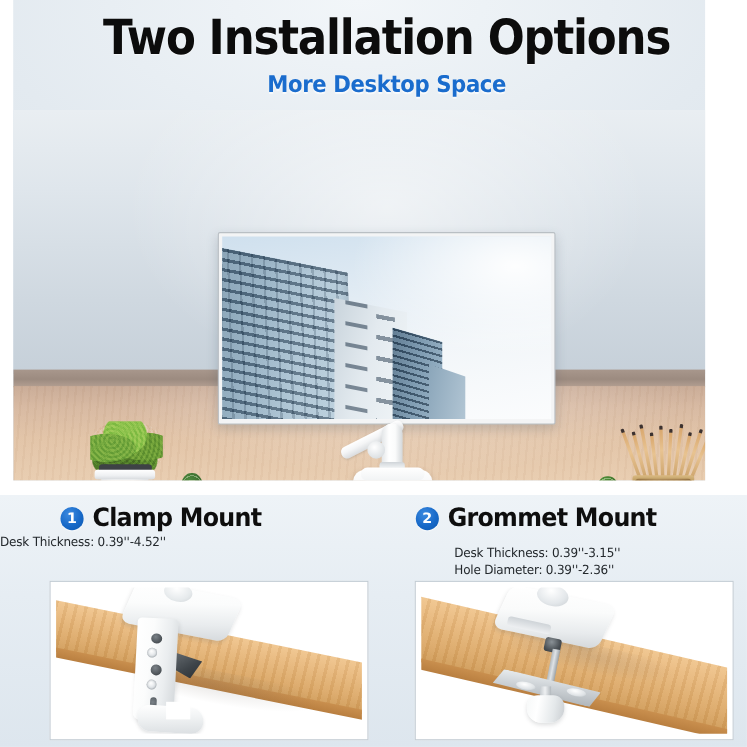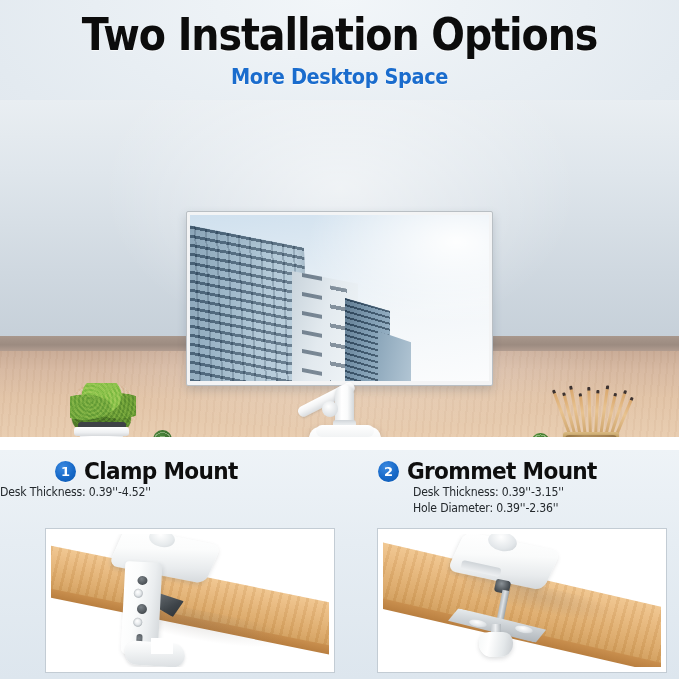--- a/index.html
+++ b/index.html
@@ -6,21 +6,21 @@
   html,body { width:679px; height:679px; overflow:hidden; }
   body {
     font-family:"Liberation Sans", sans-serif;
     background:#ffffff;
     -webkit-font-smoothing:antialiased;
   }
   #page { position:relative; width:679px; height:679px; }
 
   
   .hero {
-    position:absolute; left:0; top:0; width:679px; height:437px;
+    position:absolute; left:12px; top:0; width:629px; height:437px;
     background:
       radial-gradient(ellipse 120% 90% at 50% 0%, #f2f6f9 0%, #e3eaf0 45%, #d5dee6 100%);
     overflow:hidden;
   }
   .hero-title {
     position:absolute; left:0; top:9px; width:679px;
     text-align:center;
     font-family:"DejaVu Sans", sans-serif;
     font-weight:bold;
     font-size:44px;
@@ -314,21 +314,21 @@
   }
   .specs {
     position:absolute; top:34px; width:100%;
     font-family:"DejaVu Sans", sans-serif;
     font-size:11.5px;
     line-height:16px;
     color:#23282c;
     letter-spacing:-0.2px;
   }
   .specs.left  { left:0; }
-  .specs.right { left:0; padding-left:73px; }
+  .specs.right { left:0; padding-left:73px;margin-top:10px; }
   .spec-line { transform:scaleX(0.95); transform-origin:left center; white-space:nowrap; }
 
   
   .panel {
     position:absolute; top:78px; width:290px; height:145px;
     background:#ffffff;
     border:1px solid #c3ccd4;
     overflow:hidden;
   }
   .panel-left  { left:45px; }

